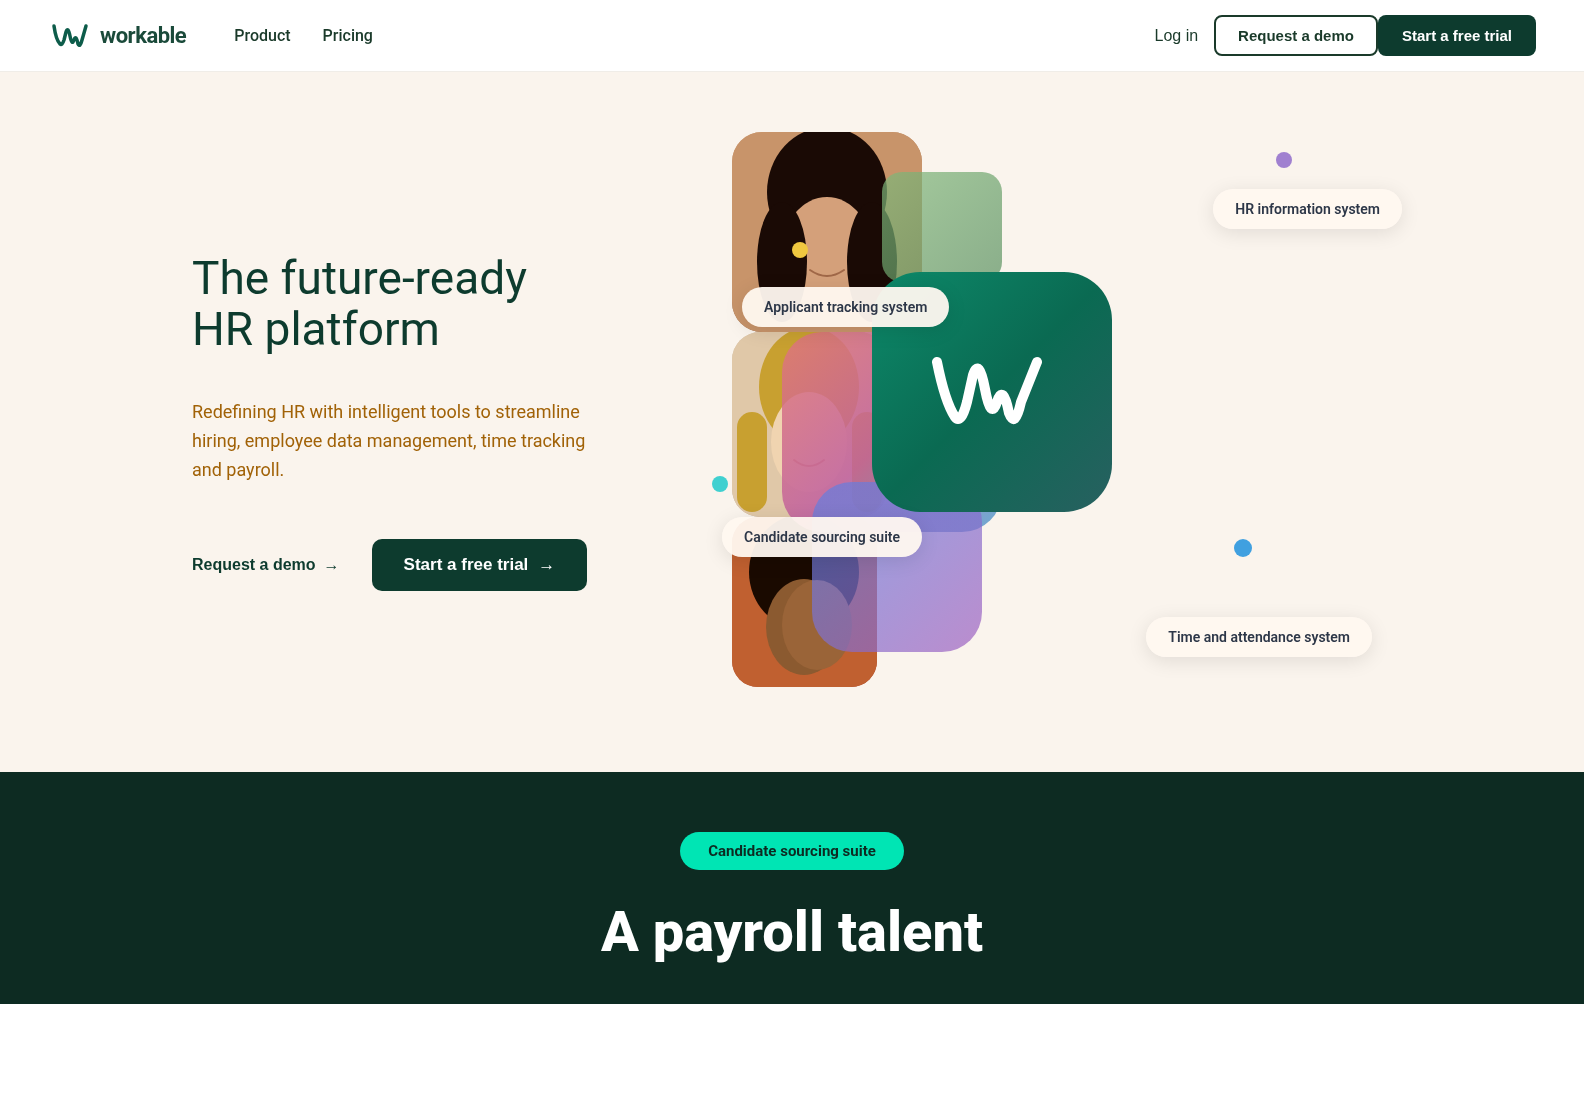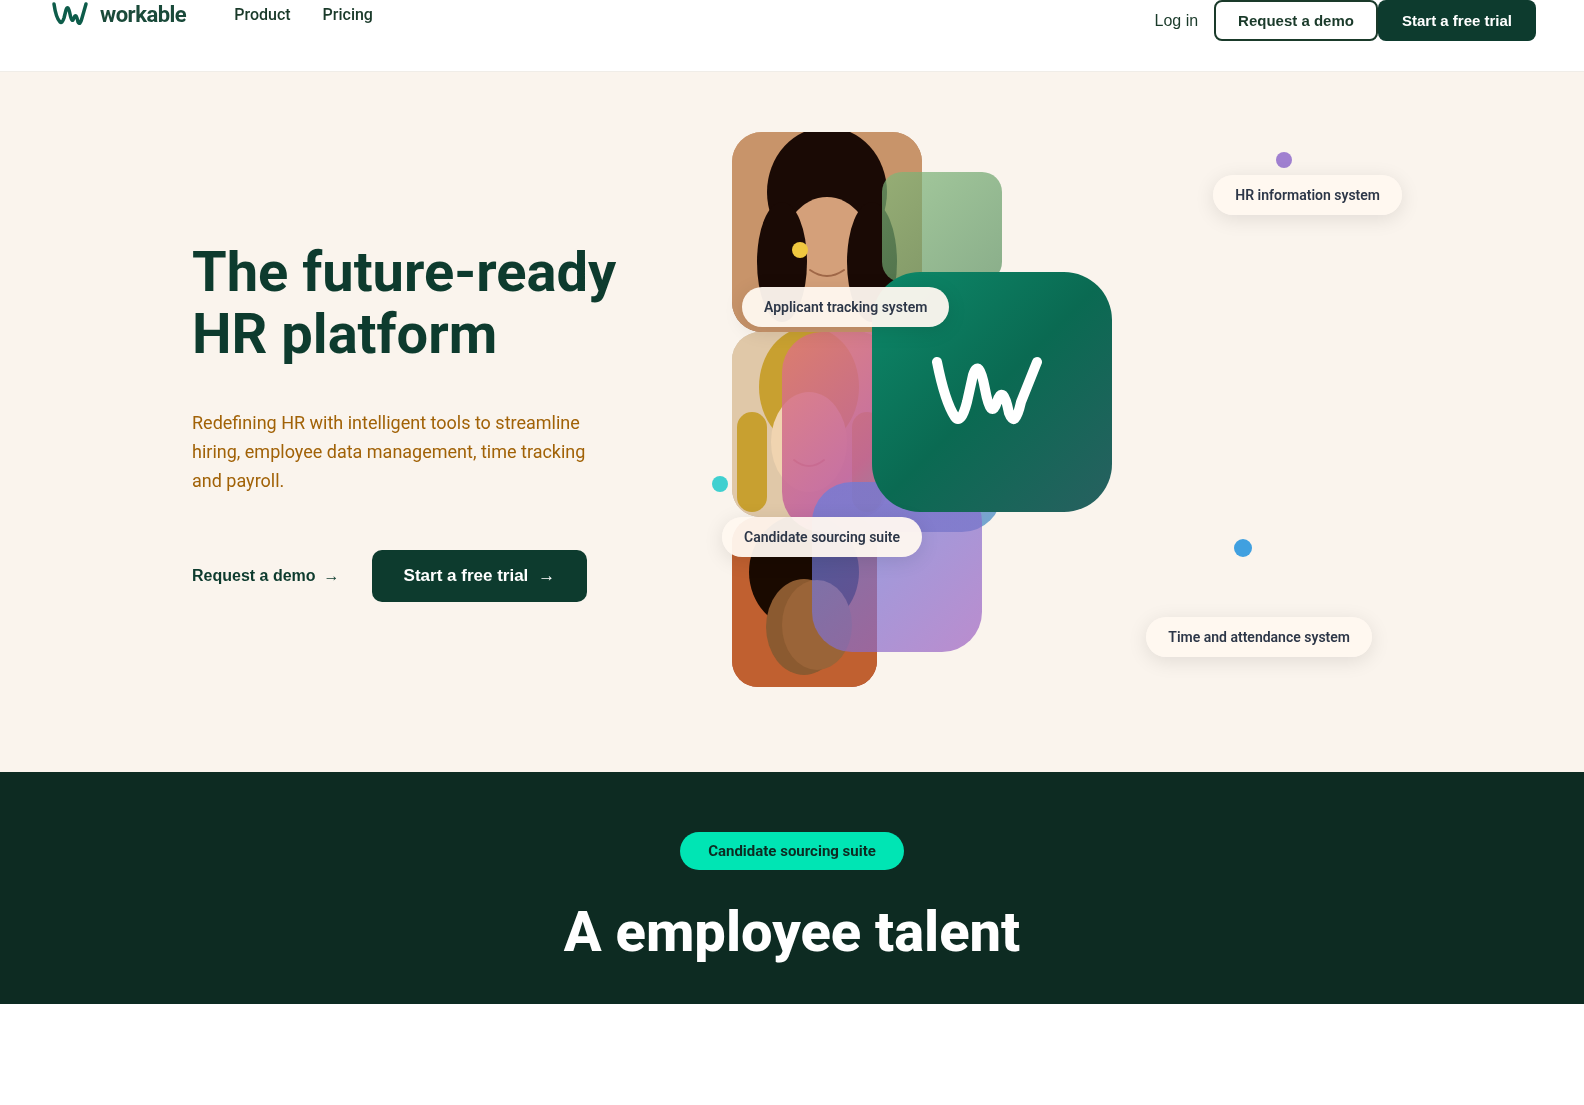--- a/index.html
+++ b/index.html
@@ -2,21 +2,21 @@
 <html><head>
   <meta charset="utf-8">
   <style>
     *, *::before, *::after { box-sizing: border-box; margin: 0; padding: 0; }
     body { font-family: -apple-system, BlinkMacSystemFont, 'Segoe UI', Roboto, sans-serif; overflow-x: hidden; }
 
     
     nav {
       position: fixed; top: 0; left: 0; right: 0; z-index: 100;
       background: #fff;
-      display: flex; align-items: flex-start; justify-content: space-between;
+      display: flex; align-items: center; justify-content: space-between;
       padding: 0 48px; height: 72px;
       border-bottom: 1px solid #f0ede8;
     }
     .nav-left { display: flex; align-items: center; gap: 48px; }
     .logo { display: flex; align-items: center; gap: 8px; }
     .logo-svg { width: 44px; height: 28px; }
     .logo-text { font-size: 22px; font-weight: 700; color: #1a4a3a; letter-spacing: -0.5px; }
     .nav-links { display: flex; gap: 32px; }
     .nav-link { font-size: 16px; color: #1a3a2a; text-decoration: none; font-weight: 500; cursor: pointer; }
     .nav-right { display: flex; align-items: center; gap: 0; }
@@ -37,21 +37,21 @@
     .hero-inner {
       max-width: 1400px;
       margin: 0 auto;
       width: 100%;
       display: flex;
       align-items: center;
       padding: 60px 80px 60px 100px;
       gap: 40px;
     }
     .hero-left { flex: 0 0 500px; }
-    .hero-title { font-size: 56px; font-weight: 700; color: #0d3b2e; line-height: 1.1; margin-bottom: 44px; }
+    .hero-title { font-size: 46px; font-weight: 400; color: #0d3b2e; line-height: 1.1; margin-bottom: 44px; }
     .hero-subtitle { font-size: 18px; color: #a16207; line-height: 1.6; margin-bottom: 54px; max-width: 420px; }
     .hero-actions { display: flex; align-items: center; gap: 32px; }
     .btn-request-demo { font-size: 16px; color: #0d3b2e; background: none; border: none; cursor: pointer; font-weight: 600; display: flex; align-items: center; gap: 8px; }
     .btn-trial-hero { font-size: 17px; color: #fff; background: #0d3b2e; border: none; border-radius: 10px; padding: 16px 32px; cursor: pointer; font-weight: 700; display: flex; align-items: center; gap: 10px; }
 
     
     .hero-right { flex: 1; position: relative; height: 580px; min-width: 600px; }
     .photo-card-1 {
       width: 190px; height: 200px;
       top: 30px; left: 20px;
@@ -120,21 +120,21 @@
       background: rgba(255,248,240,0.95);
       border-radius: 30px;
       padding: 12px 22px;
       font-size: 14px;
       font-weight: 600;
       color: #2d3748;
       white-space: nowrap;
       z-index: 20;
       box-shadow: 0 4px 20px rgba(0,0,0,0.1);
     }
-    .pill-hr { top: 43px; right: 10px; }
+    .pill-hr { top: 57px; right: 10px; }
     .pill-ats { top: 155px; left: 10px; }
     .pill-cand { bottom: 155px; left: -10px; }
     .pill-time { bottom: 55px; right: 40px; text-align: center; }
 
     
     .dot { position: absolute; border-radius: 50%; z-index: 15; }
     .dot-purple { width: 16px; height: 16px; background: #a080d0; top: 20px; right: 120px; }
     .dot-yellow { width: 16px; height: 16px; background: #f0c840; top: 110px; left: 60px; }
     .dot-cyan { width: 16px; height: 16px; background: #40d0d0; bottom: 220px; left: -20px; }
     .dot-blue { width: 18px; height: 18px; background: #40a0e0; bottom: 155px; right: 160px; }
@@ -288,14 +288,14 @@
       <div class="pill pill-hr">HR information system</div>
       <div class="pill pill-ats">Applicant tracking system</div>
       <div class="pill pill-cand">Candidate sourcing suite</div>
       <div class="pill pill-time">Time and attendance system</div>
     </div>
   </div>
 </section>
 
 <section class="dark-section">
   <div class="dark-badge">Candidate sourcing suite</div>
-  <h2 class="dark-title">A employee talent</h2>
+  <h2 class="dark-title">A payroll talent</h2>
 </section>
 
 </body></html>

